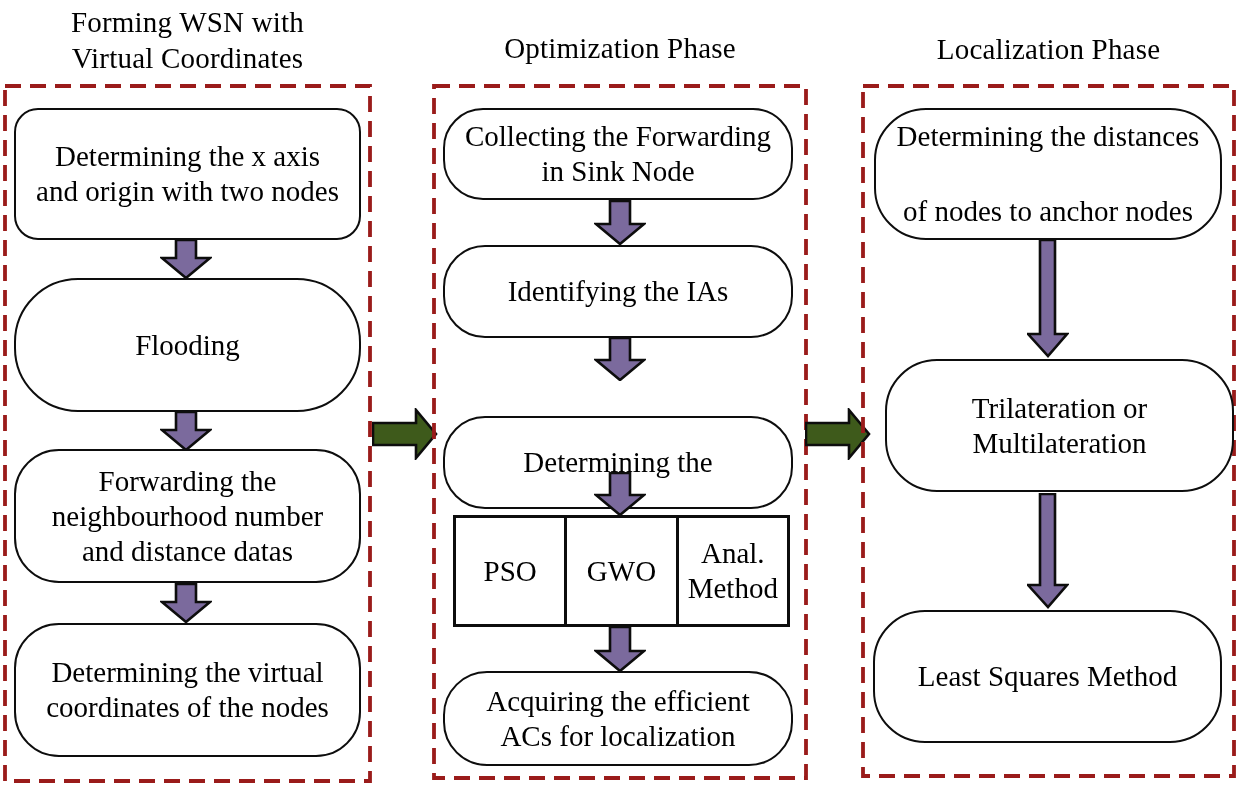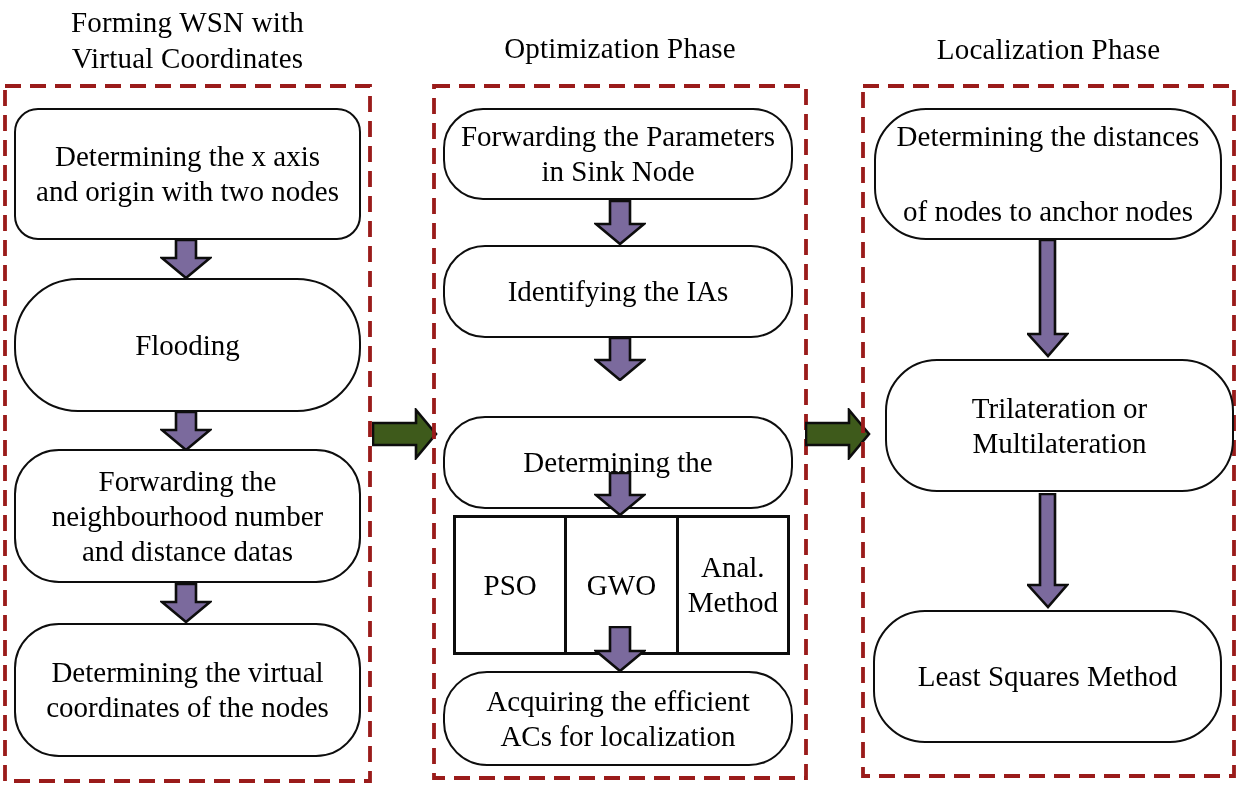--- a/index.html
+++ b/index.html
@@ -91,21 +91,21 @@
   <svg class="arrow green" style="left:372px;top:408px;" width="66" height="52">
     <polygon points="1,15 44,15 44,2 64,26 44,50 44,37 1,37"></polygon>
   </svg>
 
   <section class="phase" style="left:432px;top:84px;width:376px;height:696px;">
     <svg class="dash" width="376" height="696">
       <rect x="2" y="2" width="372" height="692"></rect>
     </svg>
 
     <div class="box" style="left:11px;top:24px;width:350px;height:92px;border-radius:40px;">
-      <span class="line">Forwarding the Parameters</span>
+      <span class="line">Collecting the Forwarding</span>
       <span class="line">in Sink Node</span>
     </div>
 
     <svg class="arrow" style="left:162px;top:116px;" width="52" height="45">
       <polygon points="16,1 36,1 36,24 50,24 26,44 2,24 16,24"></polygon>
     </svg>
 
     <div class="box" style="left:11px;top:161px;width:350px;height:93px;border-radius:42px;">
       <span class="line">Identifying the IAs</span>
     </div>
@@ -115,21 +115,21 @@
     </svg>
 
     <div class="box" style="left:11px;top:296px;width:350px;height:93px;border-radius:42px;margin-top:36px;">
       <span class="line">Determining the</span>
     </div>
 
     <svg class="arrow" style="left:162px;top:388px;" width="52" height="44">
       <polygon points="16,1 36,1 36,23 50,23 26,43 2,23 16,23"></polygon>
     </svg>
 
-    <div class="methods" style="left:21px;top:431px;width:337px;height:140px;">
+    <div class="methods" style="left:21px;top:431px;width:337px;height:112px;">
       <div class="cell">
         <span class="line">PSO</span>
       </div>
       <div class="cell">
         <span class="line">GWO</span>
       </div>
       <div class="cell">
         <span class="line">Anal.</span>
         <span class="line">Method</span>
       </div>

